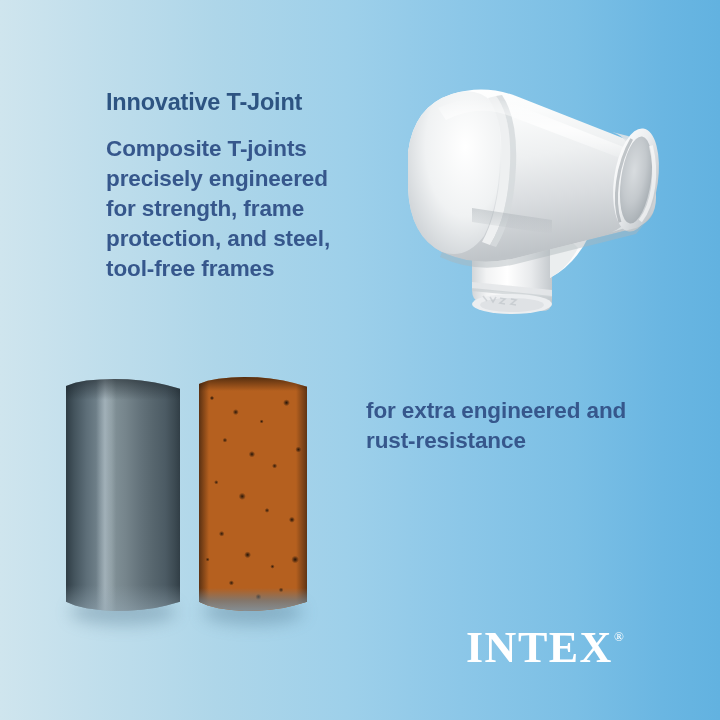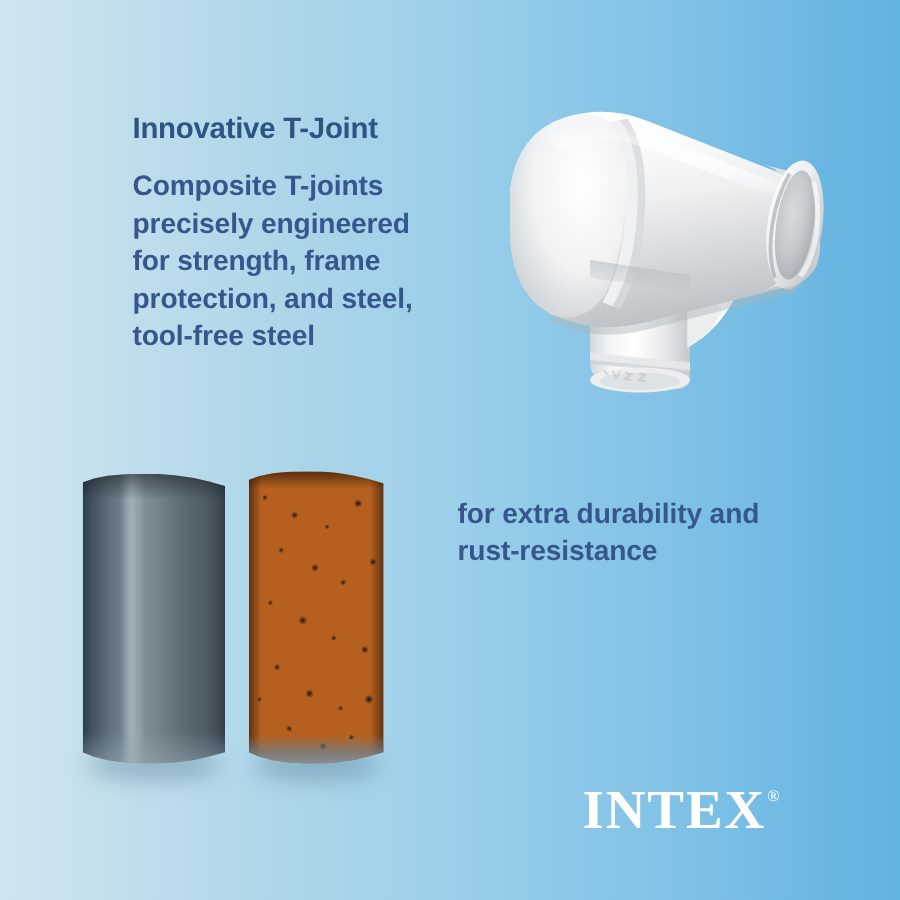--- a/index.html
+++ b/index.html
@@ -256,21 +256,21 @@
 
 <div id="poster">
 
   <div class="textblock" id="block-tjoint">
     <h2 class="heading">Innovative T-Joint</h2>
     <p class="bodytext">
       <span class="ln">Composite T-joints</span>
       <span class="ln">precisely engineered</span>
       <span class="ln">for strength, frame</span>
       <span class="ln">protection, and steel,</span>
-      <span class="ln">tool-free steel</span>
+      <span class="ln">tool-free frames</span>
     </p>
   </div>
 
   <div id="tjoint">
     <svg viewBox="0 0 290 250" xmlns="http://www.w3.org/2000/svg">
       <defs>
 
         <linearGradient id="barrelShade" x1="0" y1="0" x2="0.25" y2="1">
           <stop offset="0%" stop-color="#ffffff"></stop>
           <stop offset="22%" stop-color="#fbfcfc"></stop>
@@ -379,21 +379,21 @@
         <path d="M62,184 Q96,200 136,190 L256,160 Q268,156 274,144
                  L256,166 L136,196 Q96,206 60,189 Z" fill="#aeb5ba" opacity="0.45"></path>
       </g>
 
       <path d="M92,140 L172,152 L172,166 L92,154 Z" fill="url(#crease)" opacity="0.55"></path>
     </svg>
   </div>
 
   <div class="textblock" id="block-frame">
     <p class="bodytext">
-      <span class="ln">for extra durability and</span>
+      <span class="ln">for extra engineered and</span>
       <span class="ln">rust-resistance</span>
     </p>
   </div>
 
   <div class="pipe-wrap" id="pipe-gray-wrap">
     <div class="pipe-shadow"></div>
     <div class="pipe" id="pipe-gray">
       <div class="body"></div>
       <div class="glossband"></div>
       <div class="toplip"></div>

